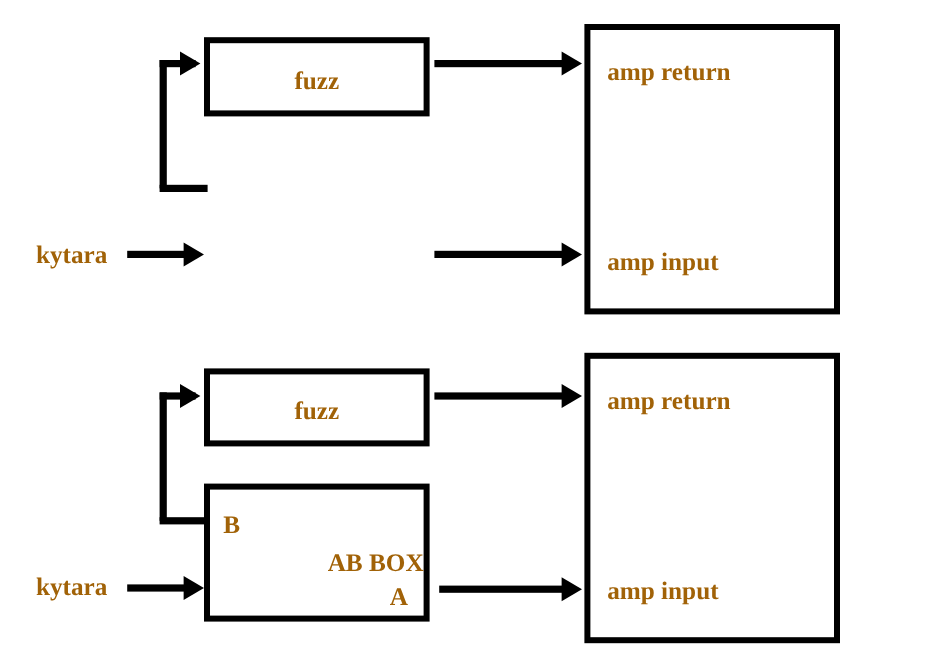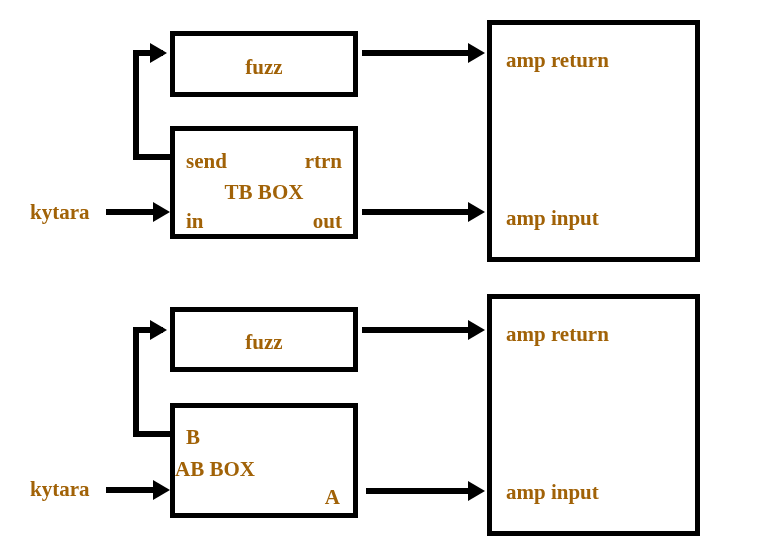--- a/index.html
+++ b/index.html
@@ -50,27 +50,20 @@
 </style>
 </head>
 <body>
 
 <div id="canvas">
 
   <div class="box" style="left:170px;top:31px;width:188px;height:66px;">
     <span class="lbl t20" style="left:0;right:0;top:21px;text-align:center;width:100%;">fuzz</span>
   </div>
 
-  <div class="box" style="left:170px;top:126px;width:188px;height:113px;">
-    <span class="lbl t20" style="left:11px;top:20px;">send</span>
-    <span class="lbl t20" style="right:11px;top:20px;">rtrn</span>
-    <span class="lbl t20" style="left:0;width:100%;text-align:center;top:51px;">TB BOX</span>
-    <span class="lbl t20" style="left:11px;top:80px;">in</span>
-    <span class="lbl t20" style="right:11px;top:80px;">out</span>
-  </div>
 
   <div class="box" style="left:487px;top:20px;width:213px;height:242px;">
     <span class="lbl t20" style="left:14px;top:25px;">amp return</span>
     <span class="lbl t20" style="left:14px;top:183px;">amp input</span>
   </div>
 
   <span class="lbl t20" style="left:30px;top:202px;">kytara</span>
 
   <div class="hline" style="left:106px;top:209px;width:50px;"></div>
   <div class="arrowhead" style="left:153px;top:202px;"></div>
@@ -85,21 +78,21 @@
 
   <div class="hline" style="left:362px;top:209px;width:108px;"></div>
   <div class="arrowhead" style="left:468px;top:202px;"></div>
 
   <div class="box" style="left:170px;top:307px;width:188px;height:65px;">
     <span class="lbl t20" style="left:0;right:0;top:20px;text-align:center;width:100%;">fuzz</span>
   </div>
 
   <div class="box" style="left:170px;top:403px;width:188px;height:115px;">
     <span class="lbl t20" style="left:11px;top:19px;">B</span>
-    <span class="lbl t20" style="left:0;width:100%;text-align:left;top:51px;font-family:Liberation Serif, serif;">AB BOX</span>
+    <span class="lbl t20" style="left:0;width:100%;text-align:right;top:51px;font-family:Liberation Serif, serif;">AB BOX</span>
     <span class="lbl t20" style="right:13px;top:79px;">A</span>
   </div>
 
   <div class="box" style="left:487px;top:294px;width:213px;height:242px;">
     <span class="lbl t20" style="left:14px;top:25px;">amp return</span>
     <span class="lbl t20" style="left:14px;top:183px;">amp input</span>
   </div>
 
   <span class="lbl t20" style="left:30px;top:479px;">kytara</span>
 

